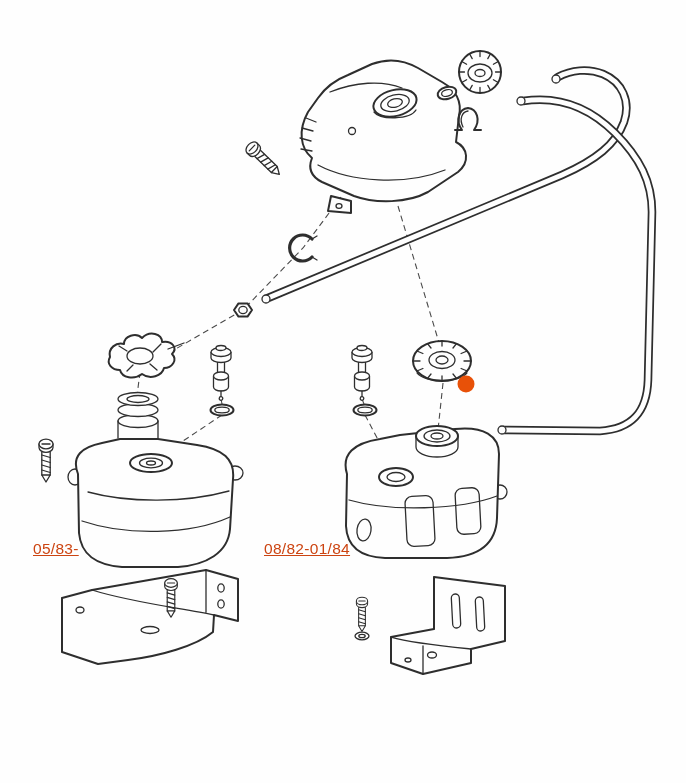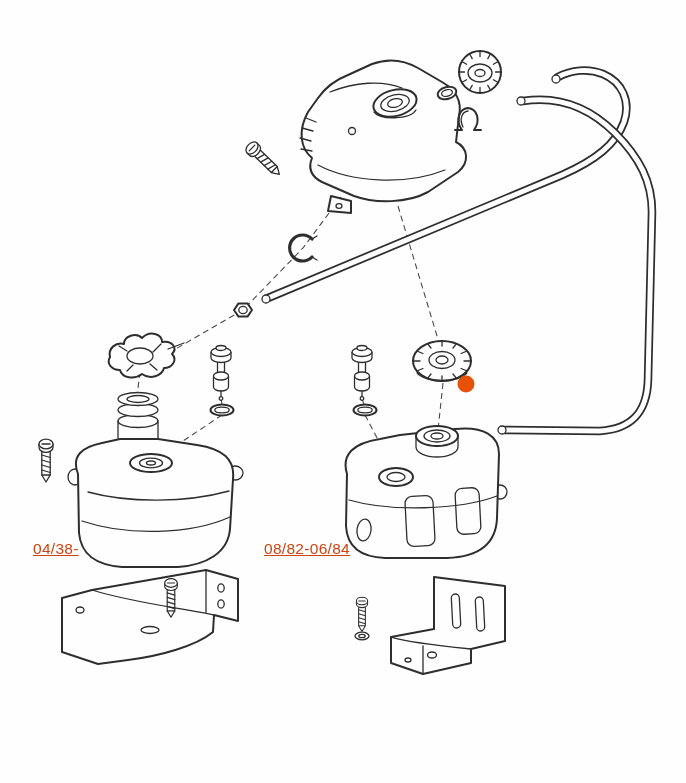--- a/index.html
+++ b/index.html
@@ -207,17 +207,17 @@
     </g>
 
     <use href="#screw" transform="translate(362,601) scale(0.8)"></use>
 
     <g>
       <ellipse class="fw thin" cx="362" cy="636" rx="7" ry="3.8"></ellipse>
       <ellipse class="ln thin" cx="362" cy="636" rx="3.2" ry="1.7"></ellipse>
     </g>
   </svg>
 
-  <span class="part-label" style="left: 33px; top: 540px; color: rgb(204, 68, 17);">04/38-</span>
-
-  <span class="part-label" style="left: 264px; top: 540px; color: rgb(204, 68, 17);">08/82-06/84</span>
+  <span class="part-label" style="left: 33px; top: 540px; color: rgb(204, 68, 17);">05/83-</span>
+
+  <span class="part-label" style="left: 264px; top: 540px; color: rgb(204, 68, 17);">08/82-01/84</span>
 
 </div>
 
 </body></html>

